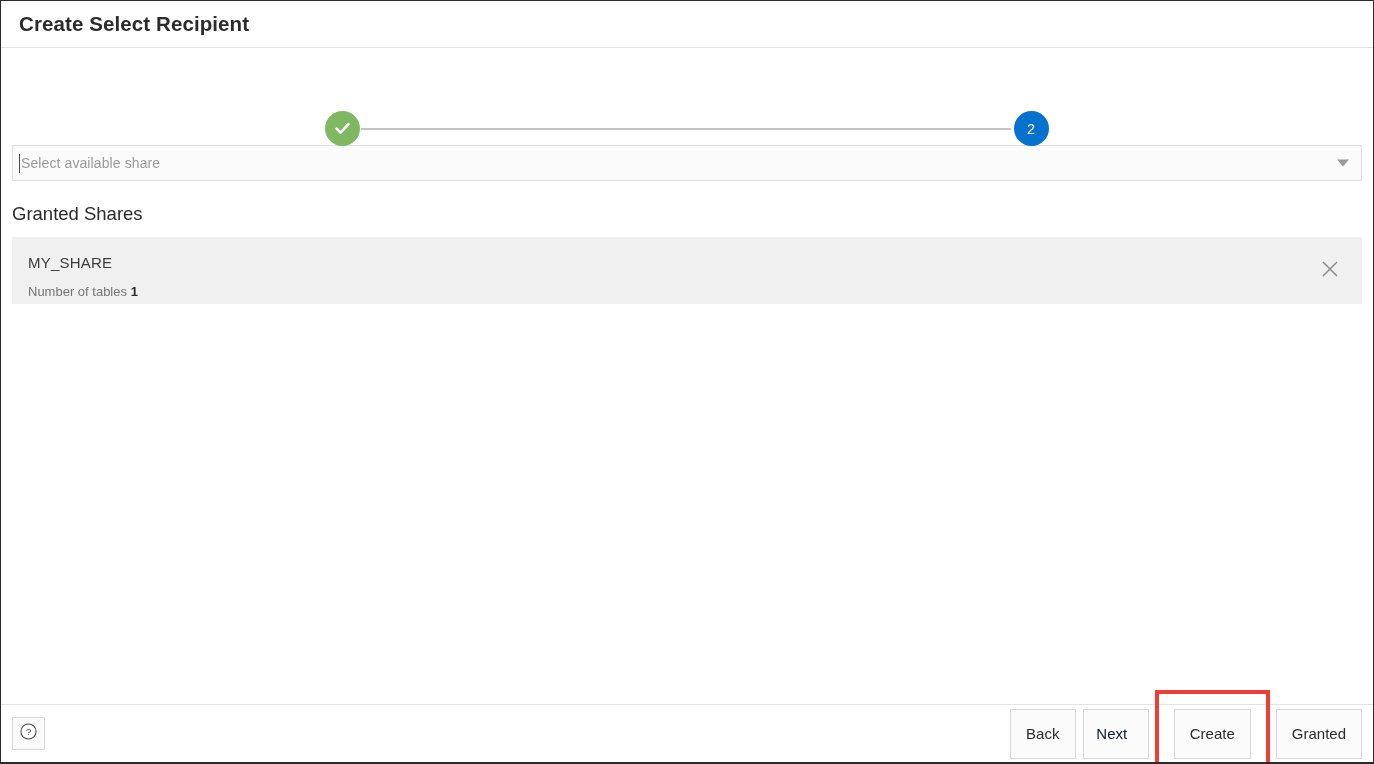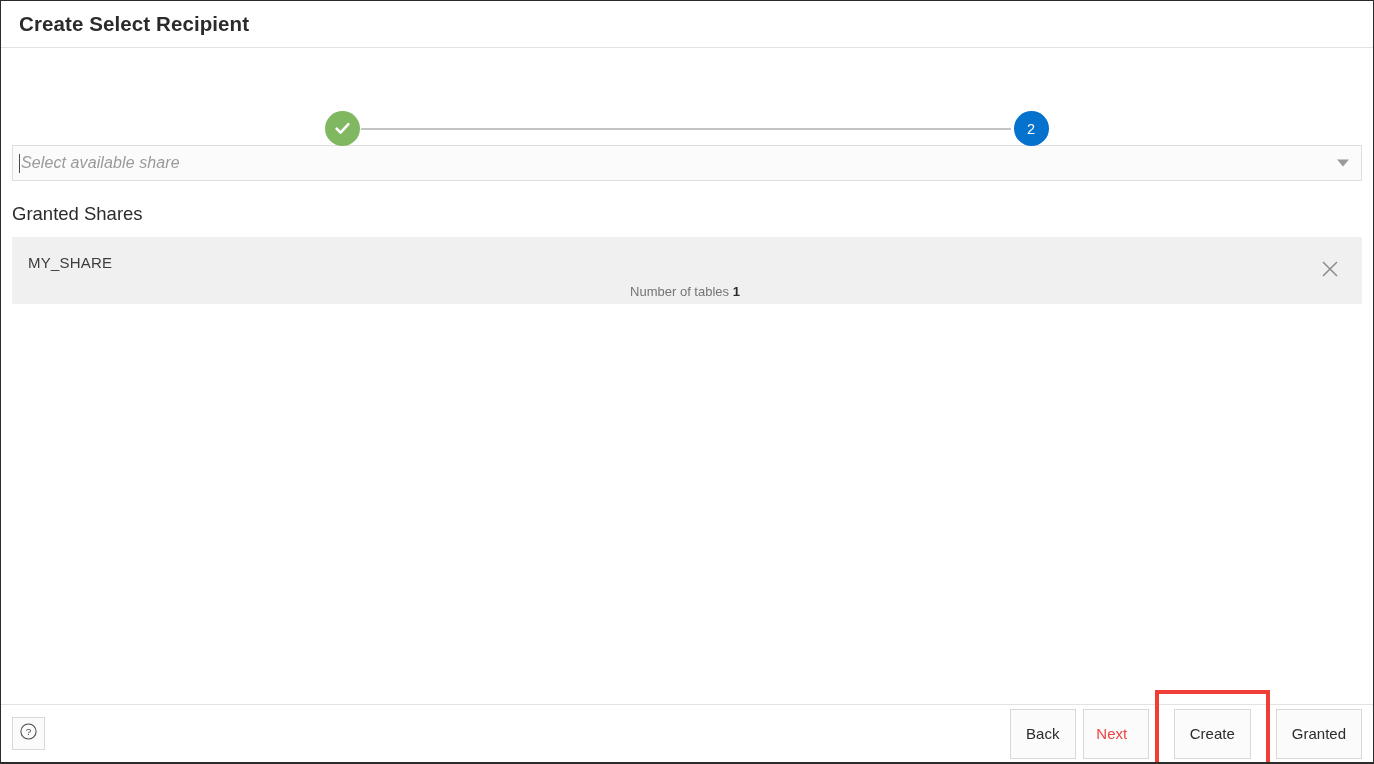--- a/index.html
+++ b/index.html
@@ -103,22 +103,21 @@
     cursor: pointer;
   }
   .caret-bar {
     width: 1px;
     height: 19px;
     background: #4a4a4a;
     margin-right: 1px;
     flex: 0 0 auto;
   }
   .select-placeholder {
-    font-style: italic;
-    font-size: 16px;
+    font-size: 14px;
     color: #9a9a9a;
     letter-spacing: 0.1px;
   }
   .select-arrow {
     position: absolute;
     right: 12px;
     top: 50%;
     transform: translateY(-50%);
     width: 0;
     height: 0;
@@ -146,21 +145,20 @@
   }
   .share-name {
     font-size: 15px;
     color: #3c3c3c;
     letter-spacing: 0.2px;
   }
   .share-meta {
     margin-top: 13px;
     font-size: 13px;
     color: #757575;
-    text-align: center;
   }
   .share-meta .meta-value {
     color: #2b2b2b;
     font-weight: 700;
   }
   .share-remove {
     position: absolute;
     right: 21px;
     top: 21px;
     width: 22px;
@@ -210,21 +208,21 @@
     background: #fbfbfb;
     font-family: "Liberation Sans", sans-serif;
     font-size: 15px;
     color: #2b2b2b;
     cursor: pointer;
     display: flex;
     align-items: center;
     justify-content: center;
   }
   .btn.disabled {
-    color: #ef4444;
+    color: #0f172a;
     cursor: default;
     padding-left: 7px;
   }
   .btn-wrap-highlight {
     position: relative;
     padding: 15px;
     border: 4px solid #ef3e36;
     margin: 4px -1px;
     display: flex;
     align-items: flex-end;

